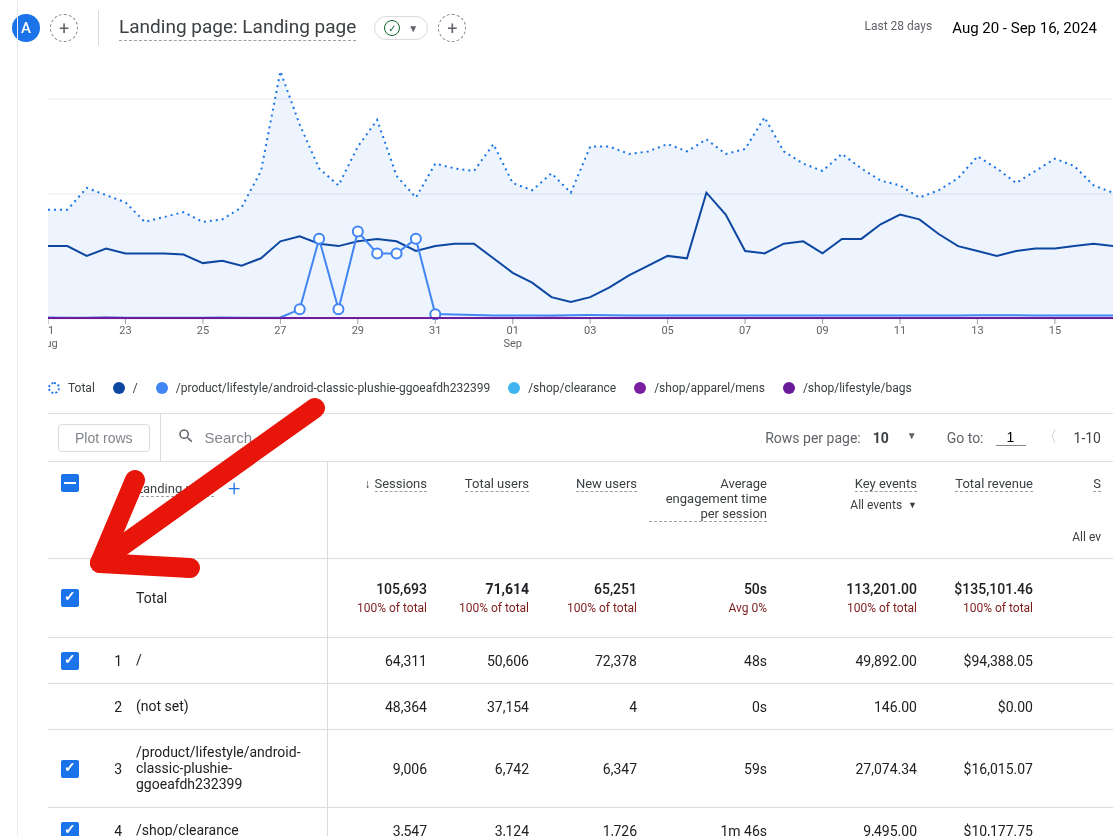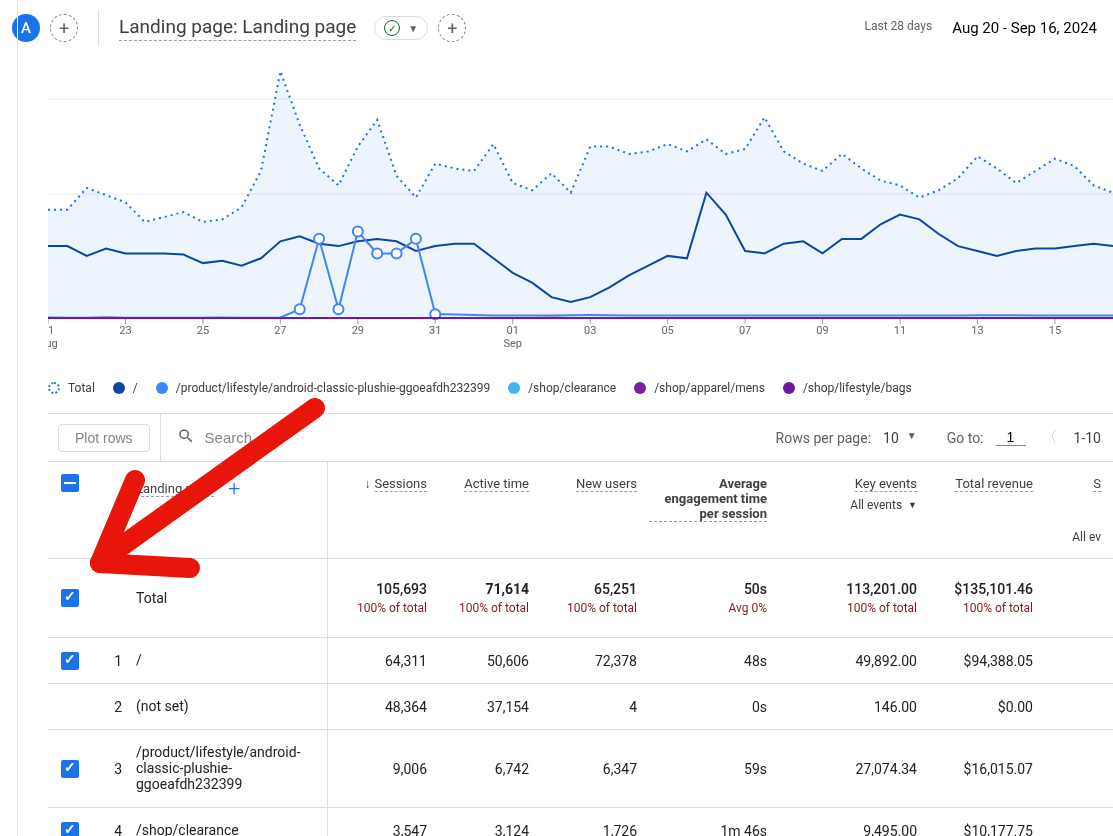--- a/index.html
+++ b/index.html
@@ -34,21 +34,21 @@
   
   .table-wrapper { border-top: 1px solid #dadce0; margin-left: 48px; }
   .table-toolbar { display: flex; align-items: center; border-bottom: 1px solid #dadce0; height: 48px; }
   .plot-btn { border: 1px solid #dadce0; border-radius: 4px; background: #fff; color: #80868b; font-size: 14px; padding: 5px 16px; margin: 0 10px; cursor: pointer; }
   .search-box { flex: 1; display: flex; align-items: center; gap: 10px; padding-left: 16px; border-left: 1px solid #dadce0; height: 100%; }
   .search-box .icon { color: #5f6368; font-size: 18px; }
   .search-box input { border: none; outline: none; font-size: 15px; width: 100%; color: #3c4043; }
   .search-box input::placeholder { color: #80868b; }
   .pager { display: flex; align-items: center; gap: 12px; padding: 0 12px; color: #3c4043; font-size: 14px; }
   .pager .lbl { color: #5f6368; }
-  .page-select { display: inline-flex; align-items: flex-start; gap: 8px; color: #3c4043; cursor: pointer; }
+  .page-select { display: inline-flex; align-items: flex-start; gap: 18px; color: #3c4043; cursor: pointer; font-weight: bold; }
   .page-select .caret { font-size: 10px; color: #5f6368; }
   .goto-input { border: none; border-bottom: 1px solid #80868b; width: 30px; text-align: center; font-size: 14px; outline: none; }
   .pager-arrow { color: #bdc1c6; font-size: 16px; cursor: pointer; padding: 4px; }
 
   
   table { border-collapse: collapse; width: 100%; table-layout: fixed; }
   thead td { font-size: 13px; color: #3c4043; padding: 14px 12px 14px 0; vertical-align: top; text-align: right; border-bottom: 1px solid #dadce0; }
   thead td .h-text { border-bottom: 1px dashed #9aa0a6; display: inline-block; }
   thead td .h-sub { font-size: 12px; color: #3c4043; margin-top: 6px; }
   thead td .h-sub-select { display: inline-flex; align-items: center; gap: 6px; cursor: pointer; }
@@ -69,21 +69,21 @@
 
   .add-dim { color: #1a73e8; font-size: 22px; font-weight: 300; margin-left: 14px; cursor: pointer; }
   .sort-arrow { font-size: 12px; margin-right: 4px; }
 
   
   .annotation-arrow { position: absolute; left: 80px; top: 398px; pointer-events: none; z-index: 100; }
 
   .col-sessions { width: 112px; }
   .col-active { width: 102px; }
   .col-new { width: 108px; }
-  .col-engage { width: 130px; font-weight: bold; }
+  .col-engage { width: 130px; }
   .col-events { width: 150px; }
   .col-revenue { width: 116px; }
   .col-after { width: 68px; }
   .dim-header-wrap { display: flex; align-items: center; }
 </style>
 </head>
 <body>
 
 <div class="container">
   <div class="sidebar-stub"></div>
@@ -222,21 +222,21 @@
             <span class="checkbox indeterminate"></span>
           </td>
           <td class="idx-col"></td>
           <td class="dim-col">
             <div class="dim-header-wrap">
               <span class="h-text">Landing page</span>
               <span class="add-dim">+</span>
             </div>
           </td>
           <td class="col-sessions"><span class="sort-arrow">↓</span><span class="h-text">Sessions</span></td>
-          <td class="col-active"><span class="h-text">Active time</span></td>
+          <td class="col-active"><span class="h-text">Total users</span></td>
           <td class="col-new"><span class="h-text">New users</span></td>
           <td class="col-engage"><span class="h-text">Average engagement time per session</span></td>
           <td class="col-events">
             <span class="h-text">Key events</span>
             <div class="h-sub"><span class="h-sub-select">
                   <span>All events</span> 
                   <span class="caret" style="font-size:9px">▼</span>
                 </span></div>
           </td>
           <td class="col-revenue"><span class="h-text">Total revenue</span></td>

